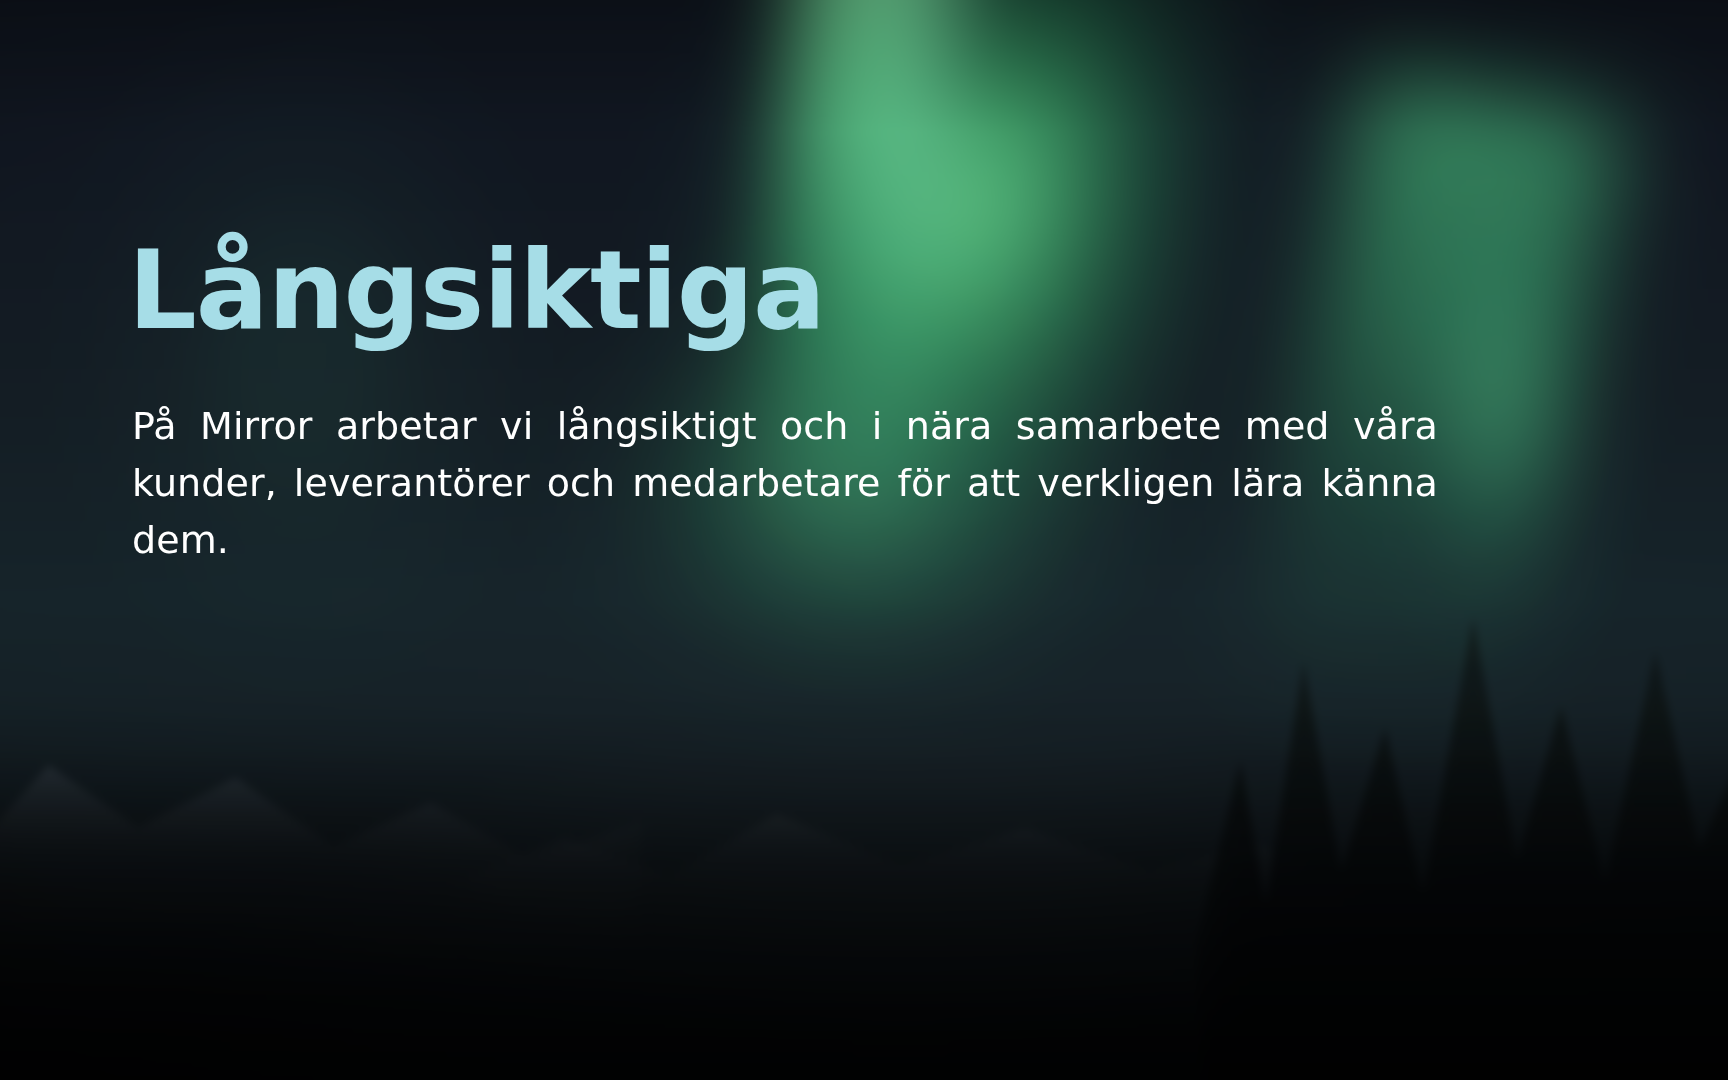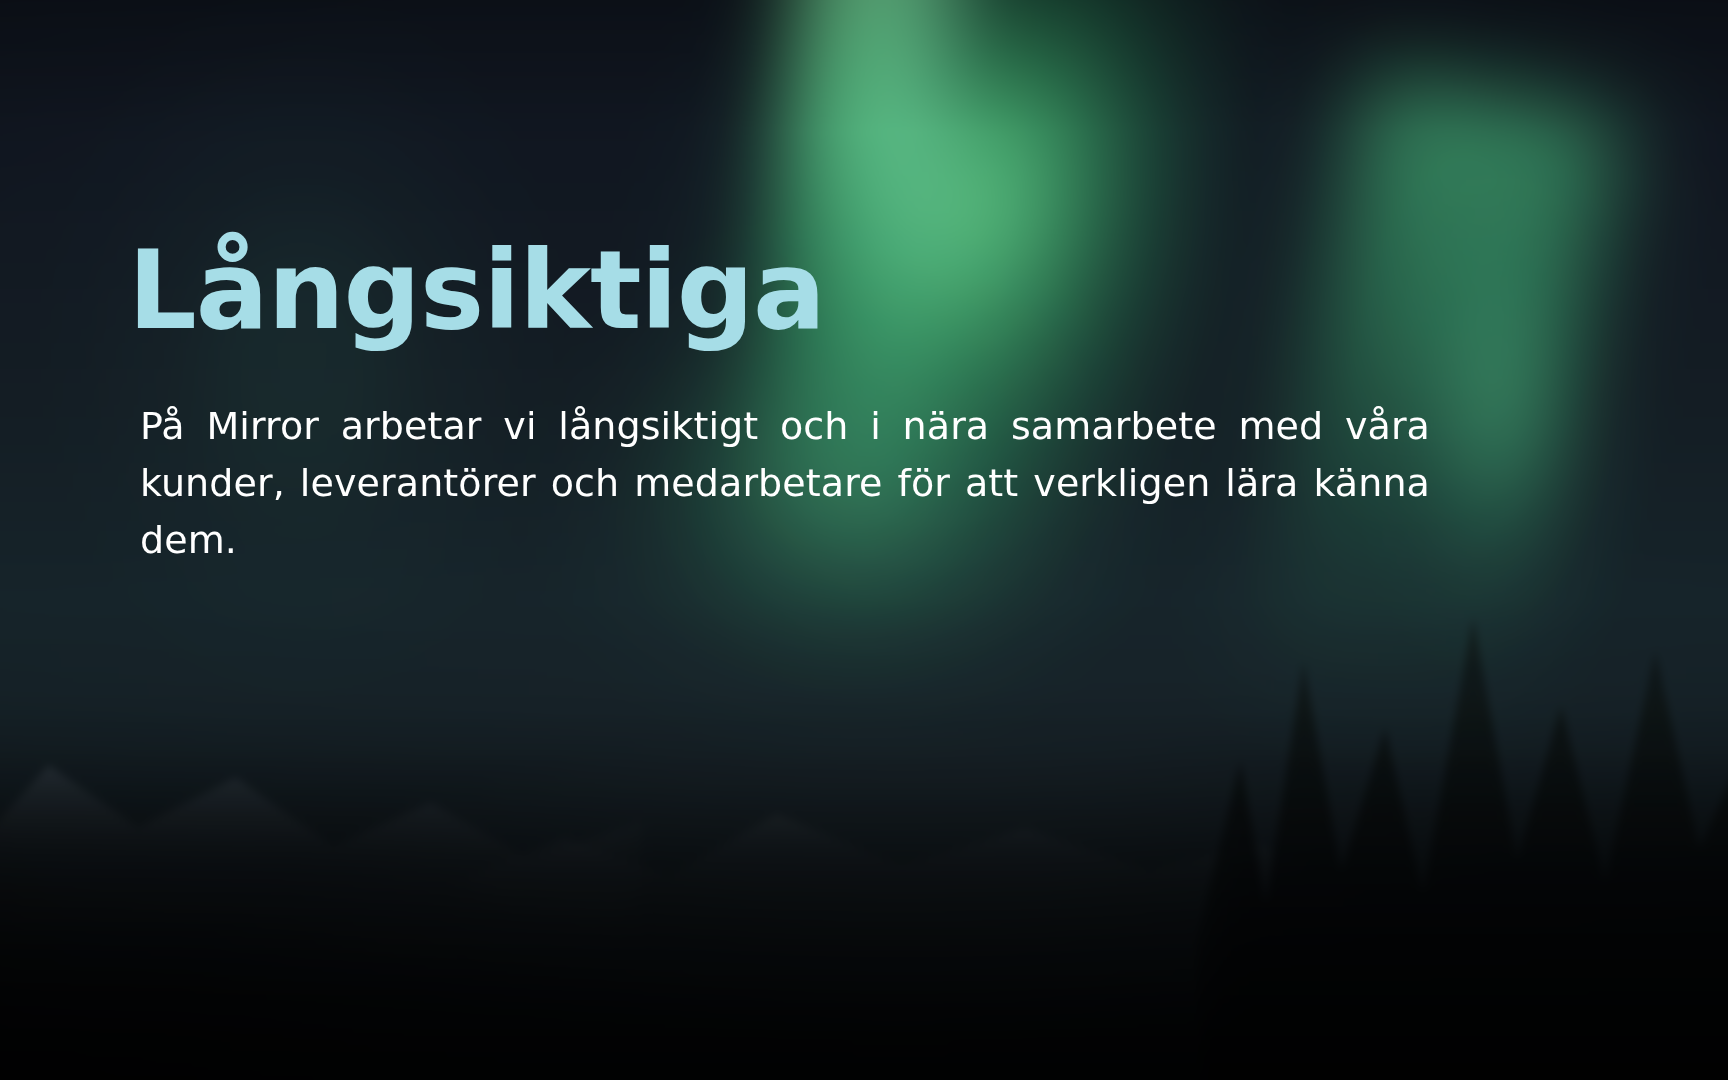--- a/index.html
+++ b/index.html
@@ -228,21 +228,21 @@
     font-size: 108px;
     line-height: 1.02;
     letter-spacing: -1px;
     color: #a6dde7;
     white-space: nowrap;
   }
 
   .body-copy { margin: 0; }
 
   .para {
-    margin: 12px;
+    margin: 4px;
     font-family: "DejaVu Sans", sans-serif;
     font-weight: 400;
     font-size: 38px;
     line-height: 57px;
     color: #ffffff;
     text-align: justify;
     text-justify: inter-word;
     letter-spacing: 0.1px;
   }
 

